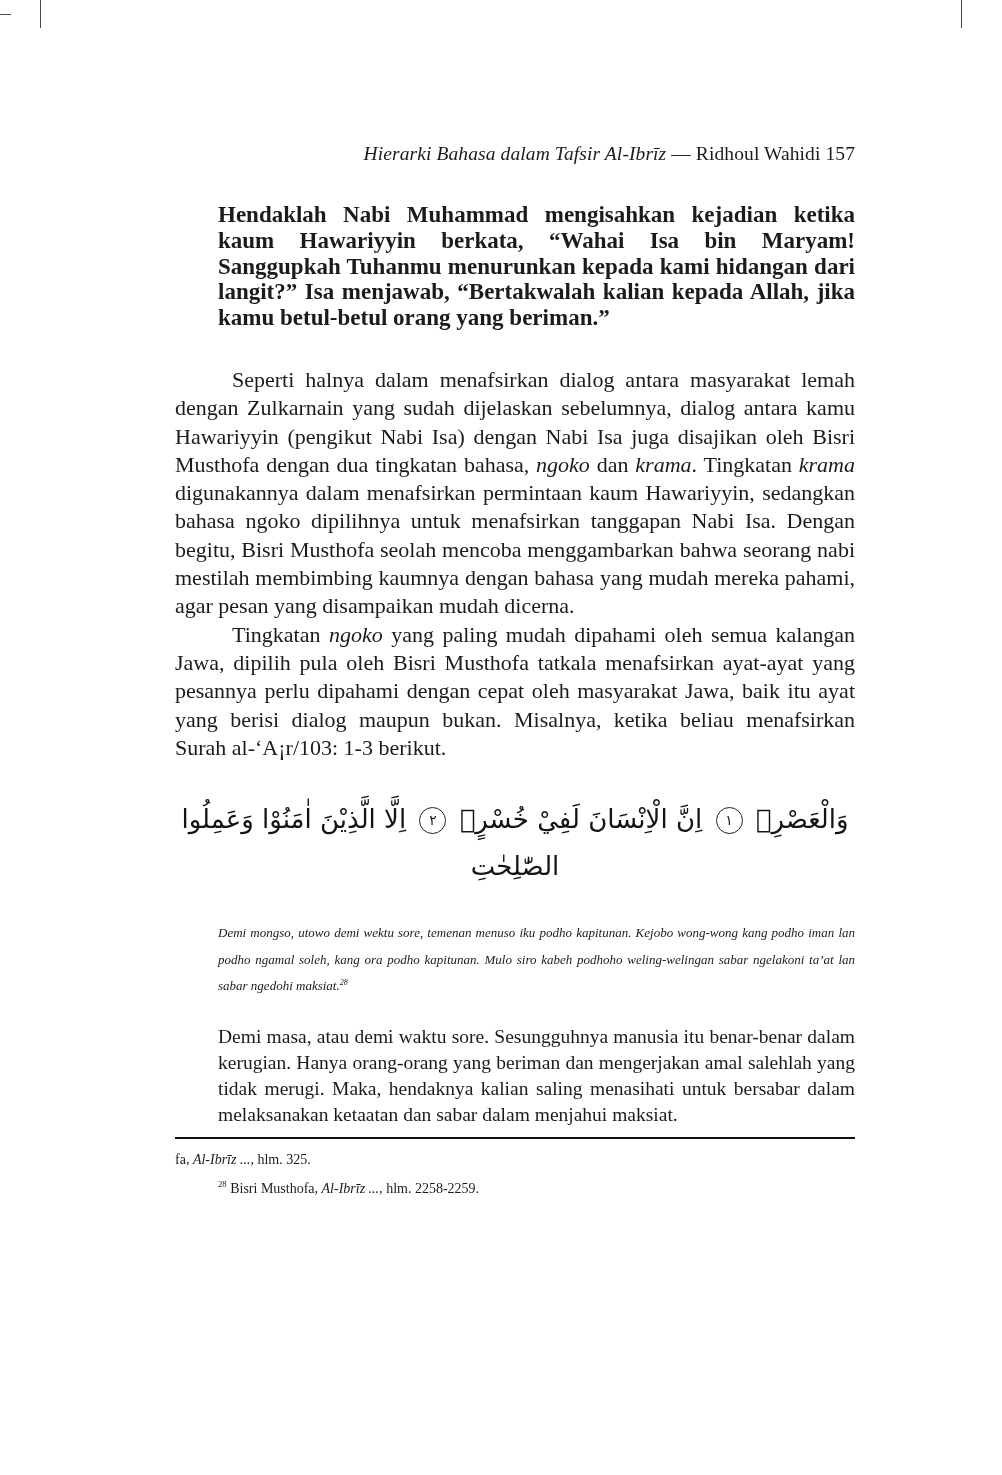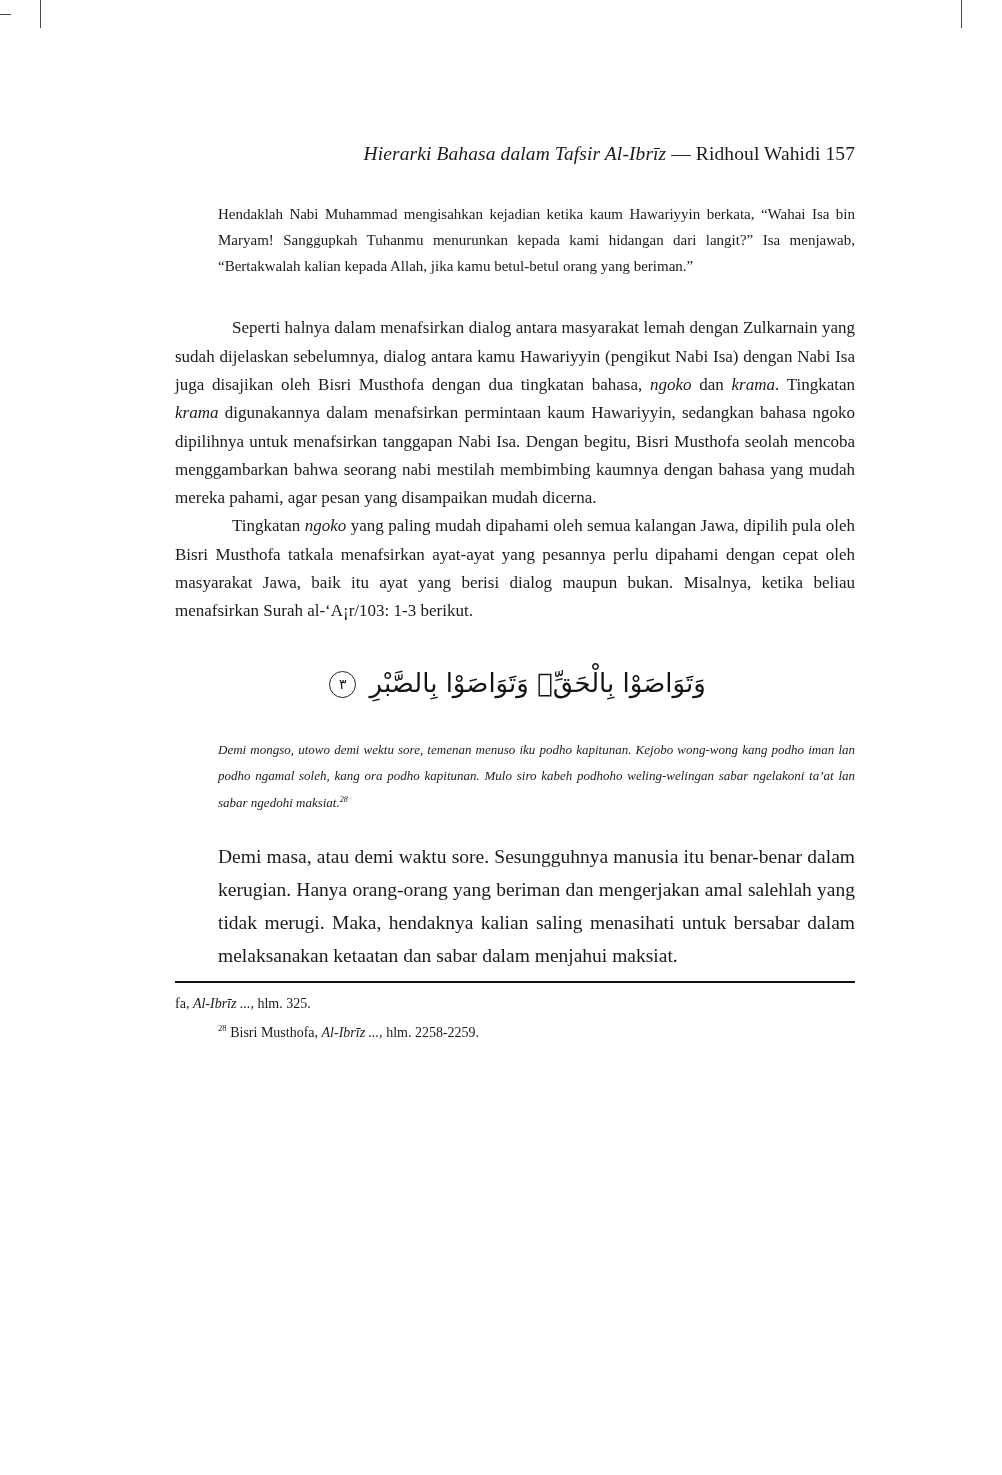--- a/index.html
+++ b/index.html
@@ -32,28 +32,29 @@
   .running-header {
     margin-top: 143px;
     text-align: right;
     font-size: 19.5px;
     letter-spacing: 0.1px;
     white-space: nowrap;
   }
 
   .blockquote {
     margin: 37px 0 0 43px;
-    font-size: 15px;
+    font-size: 23px;
     line-height: 25.8px;
     text-align: justify;
+    font-weight: bold;
   }
 
   .body-para {
     margin: 0;
-    font-size: 17px;
+    font-size: 22px;
     line-height: 28.3px;
     text-align: justify;
     text-indent: 57px;
   }
   .body-para.first { margin-top: 35px; }
 
   .arabic {
     margin: 34px 0 0 0;
     direction: rtl;
     text-align: center;
@@ -79,21 +80,21 @@
     margin: 30px 0 0 43px;
     font-style: italic;
     font-size: 13px;
     line-height: 26.6px;
     text-align: justify;
   }
 
   .indo-translation {
     margin: 24px 0 0 43px;
     font-size: 19.5px;
-    line-height: 33px;
+    line-height: 26px;
     text-align: justify;
   }
 
   .last-para { margin-top: 19px; }
 
   .footnote-rule {
     margin-top: 9px;
     border: 0;
     border-top: 2px solid #111;
     width: 100%;
@@ -123,21 +124,21 @@
 
     <div class="running-header"><span style="font-style: italic;">Hierarki Bahasa dalam Tafsir Al-Ibrīz</span><span> — Ridhoul Wahidi  </span><span>157</span></div>
 
     <div class="blockquote"><span>Hendaklah Nabi Muhammad mengisahkan kejadian ketika kaum Hawariyyin berkata, “Wahai Isa bin Maryam! Sanggupkah Tuhanmu menurunkan kepada kami hidangan dari langit?” Isa menjawab, “Bertakwalah kalian kepada Allah, jika kamu betul-betul orang yang beriman.”</span></div>
 
     <p class="body-para first"><span>Seperti halnya dalam menafsirkan dialog antara masyarakat lemah dengan Zulkarnain yang sudah dijelaskan sebelumnya, dialog antara kamu Hawariyyin (pengikut Nabi Isa) dengan Nabi Isa juga disajikan oleh Bisri Musthofa dengan dua tingkatan bahasa, </span><span style="font-style: italic;">ngoko</span><span> dan </span><span style="font-style: italic;">krama</span><span>. Tingkatan </span><span style="font-style: italic;">krama</span><span> digunakannya dalam menafsirkan permintaan kaum Hawariyyin, sedangkan bahasa ngoko dipilihnya untuk menafsirkan tanggapan Nabi Isa. Dengan begitu, Bisri Musthofa seolah mencoba menggambarkan bahwa seorang nabi mestilah membimbing kaumnya dengan bahasa yang mudah mereka pahami, agar pesan yang disampaikan mudah dicerna.</span></p>
 
     <p class="body-para"><span>Tingkatan </span><span style="font-style: italic;">ngoko</span><span> yang paling mudah dipahami oleh semua kalangan Jawa, dipilih pula oleh Bisri Musthofa tatkala menafsirkan ayat-ayat yang pesannya perlu dipahami dengan cepat oleh masyarakat Jawa, baik itu ayat yang berisi dialog maupun bukan. Misalnya, ketika beliau menafsirkan Surah al-‘A¡r/103: 1-3 berikut.</span></p>
 
     <div class="arabic">
-      <div><span>وَتَوَاصَوْا بِالْحَقِّۙ وَتَوَاصَوْا بِالصَّبْرِ </span><span class="ayah">٣</span></div>
+      <div><span>وَالْعَصْرِۙ </span><span class="ayah">١</span><span> اِنَّ الْاِنْسَانَ لَفِيْ خُسْرٍۙ </span><span class="ayah">٢</span><span> اِلَّا الَّذِيْنَ اٰمَنُوْا وَعَمِلُوا الصّٰلِحٰتِ</span></div>
     </div>
 
     <div class="javanese"><span>Demi mongso, utowo demi wektu sore, temenan menuso iku podho kapitunan. Kejobo wong-wong kang podho iman lan podho ngamal soleh, kang ora podho kapitunan. Mulo siro kabeh podhoho weling-welingan sabar ngelakoni ta’at lan sabar ngedohi maksiat.</span><sup>28</sup></div>
 
     <div class="indo-translation"><span>Demi masa, atau demi waktu sore. Sesungguhnya manusia itu benar-benar dalam kerugian. Hanya orang-orang yang beriman dan mengerjakan amal salehlah yang tidak merugi. Maka, hendaknya kalian saling menasihati untuk bersabar dalam melaksanakan ketaatan dan sabar dalam menjahui maksiat.</span></div>
 
 
     <hr class="footnote-rule">
 
     <p class="footnote"><span>fa, </span><span style="font-style: italic;">Al-Ibrīz ...,</span><span> hlm. 325.</span></p>

